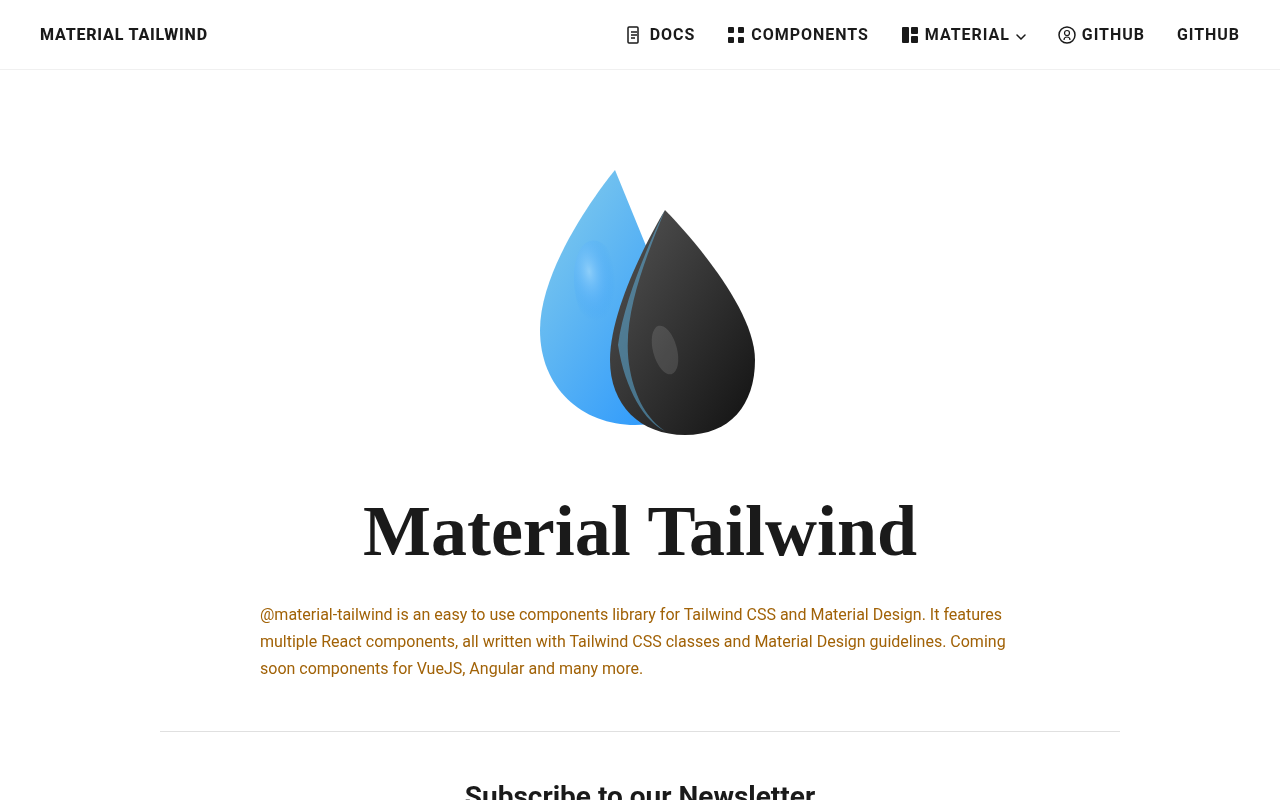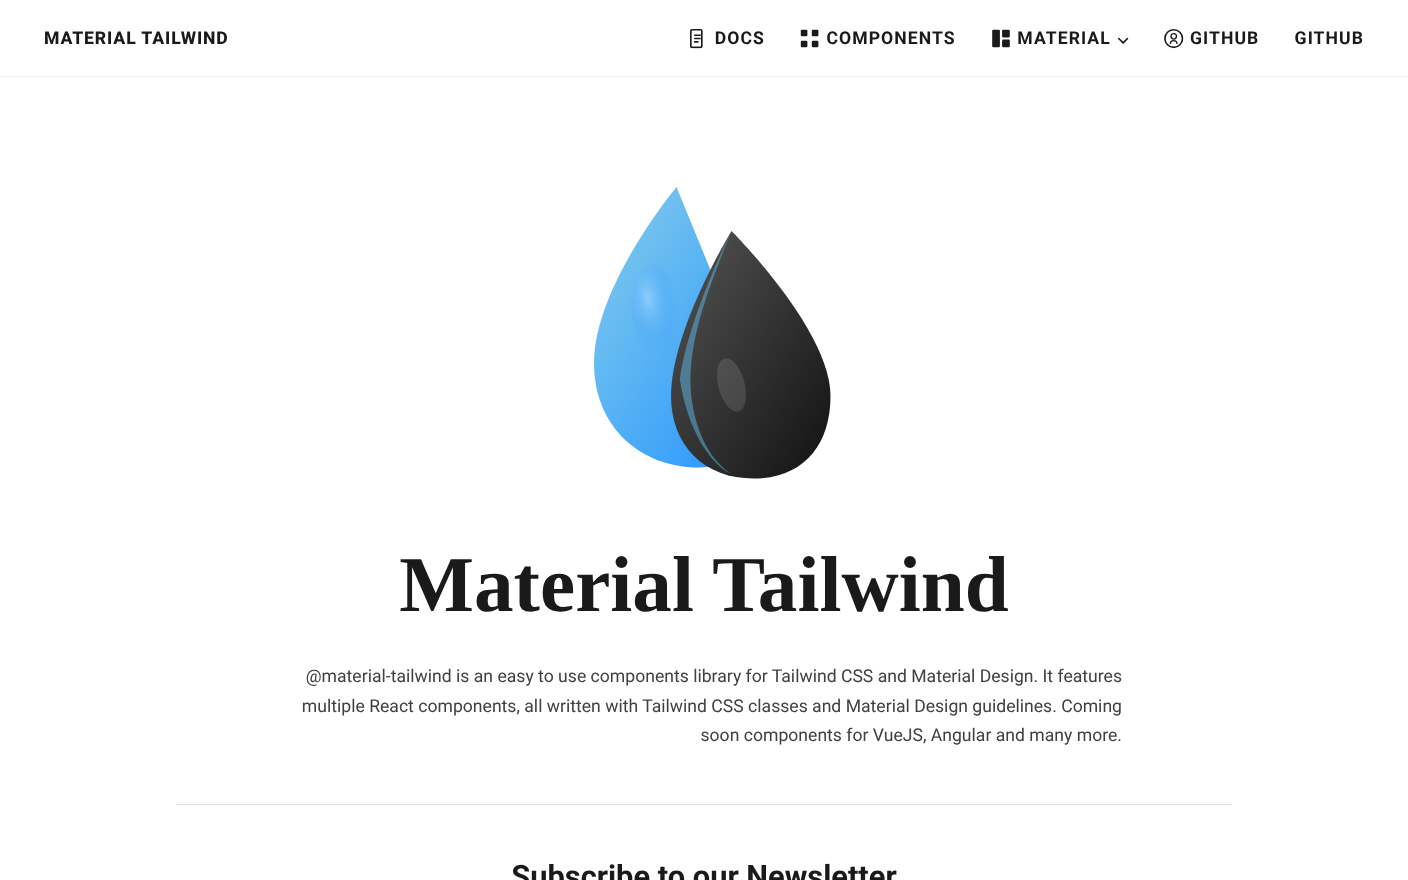--- a/index.html
+++ b/index.html
@@ -78,24 +78,24 @@
       font-size: 72px;
       font-weight: 800;
       color: #1a1a1a;
       font-family: Georgia, 'Times New Roman', serif;
       margin-bottom: 28px;
       text-align: center;
     }
 
     .hero-description {
       max-width: 760px;
-      text-align: right;
+      text-align: left;
       font-size: 16px;
       line-height: 1.7;
-      color: #404040;
+      color: #a16207;
     }
 
     .divider {
       width: 960px;
       height: 1px;
       background: #e0e0e0;
       margin: 48px auto 0;
     }
 
     .newsletter-section {

